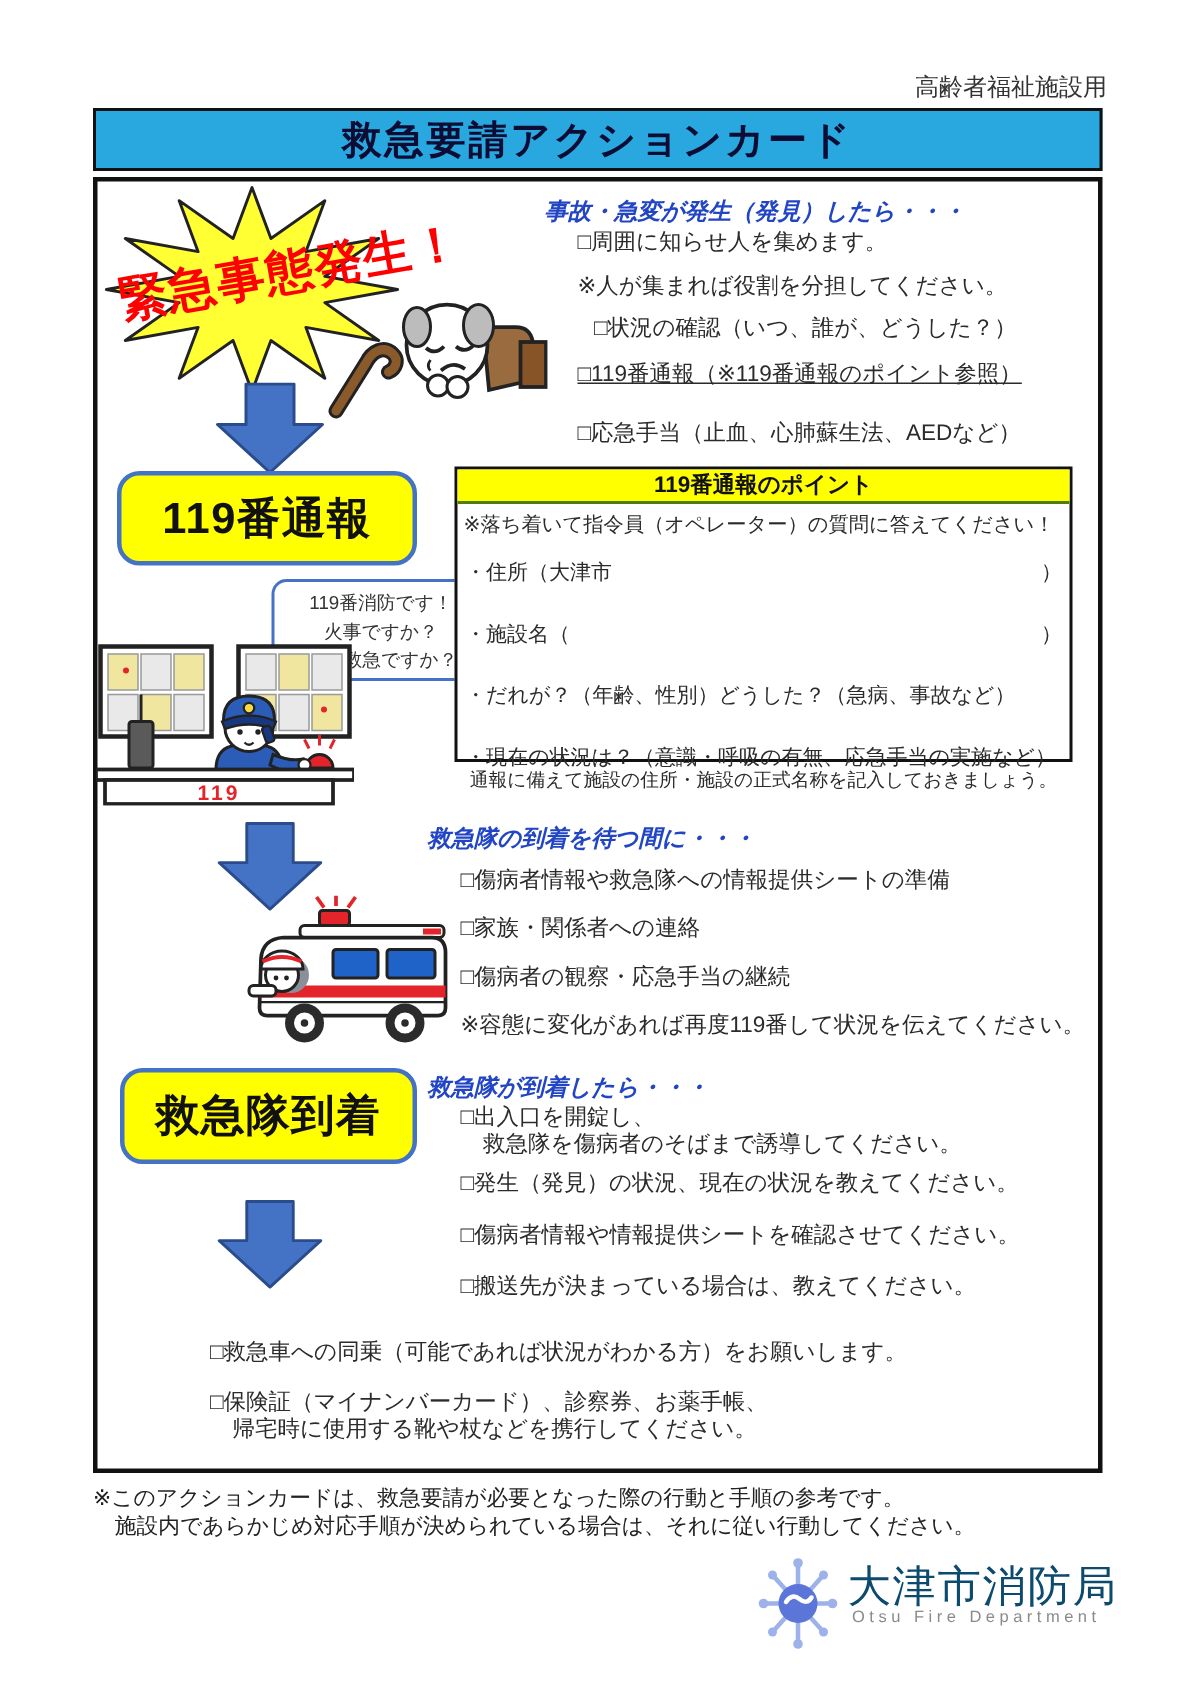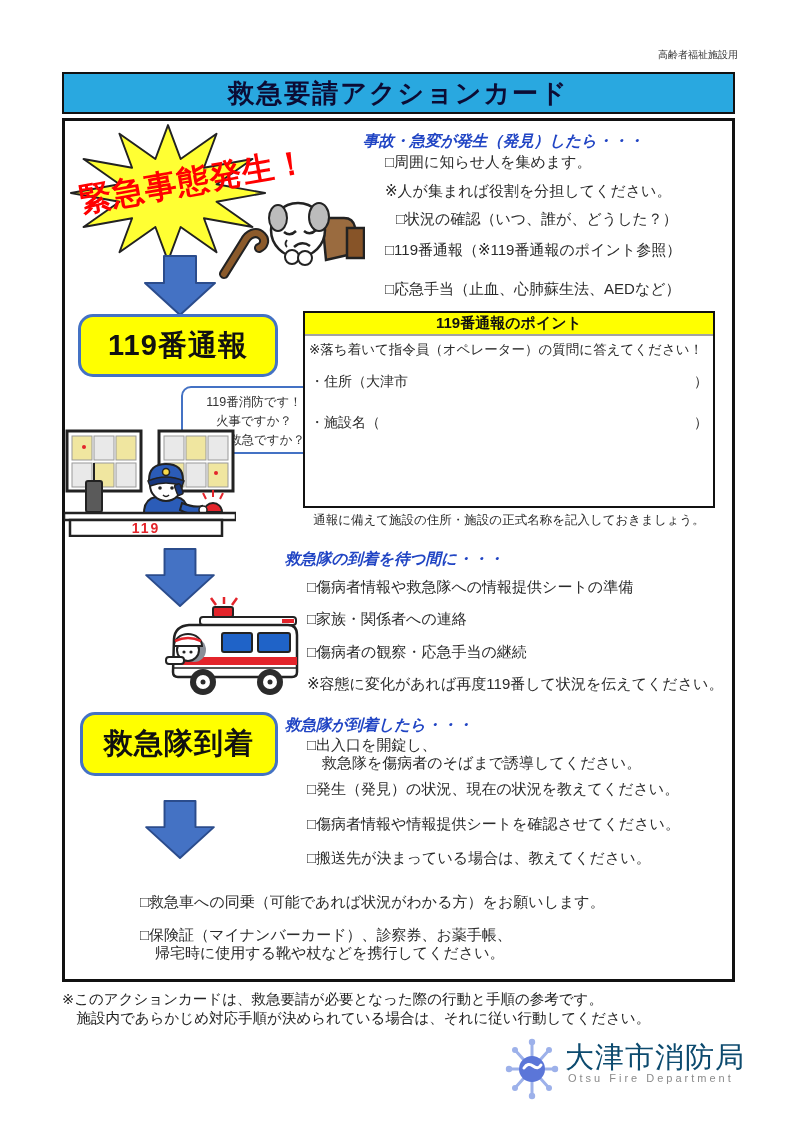--- a/index.html
+++ b/index.html
@@ -3,21 +3,21 @@
 <meta charset="utf-8">
 <style>
   * { box-sizing: border-box; }
   body { margin:0; background:#fff; }
   .page {
     position:relative; width:794px; height:1123px; background:#fff;
     font-family:"Liberation Sans","DejaVu Sans",sans-serif; color:#2b2b2b; overflow:hidden;
   }
   .abs { position:absolute; }
 
-  .corner-label { font-size:10px; color:#333; }
+  .corner-label { font-size:16px; color:#333; }
 
   .titlebar {
     background:var(--header-bg,#29A8E0); border:2px solid #111;
     display:flex; align-items:center; justify-content:center;
     font-size:26px; font-weight:bold; color:#0c0c34; letter-spacing:2px;
   }
   .mainbox { border:3px solid #111; background:#fff; }
 
   .burst-text {
     color:var(--burst-red,#f00); font-weight:bold; font-size:32px;
@@ -39,21 +39,21 @@
   .arrow polygon { fill:var(--arrow-blue,#4472C4); stroke:#2b4c8c; stroke-width:2; stroke-linejoin:round; }
 
   .bubble {
     background:#fff; border:2px solid var(--arrow-blue,#4472C4); border-radius:10px;
     font-size:12.5px; line-height:1.5; padding-top:5px; text-align:center; color:#333;margin-left:21px;
   }
   .bubble .l3 { position:relative; left:13px; }
 
   .pointsbox { border:2px solid #111; background:#fff; }
   .pointsbox .ph {
-    background:var(--step-yellow,#ff0); border-bottom:2px solid #a3a3a3;
+    background:var(--step-yellow,#ff0); border-bottom:2px solid #4d7c0f;
     text-align:center; font-weight:bold; font-size:15px; padding:1px 0; color:#111;
   }
   .pointsbox .intro { font-size:13.5px; margin:5px 4px 0; white-space:nowrap; }
   .prow { display:flex; justify-content:space-between; padding:0 5px; font-size:14px; white-space:nowrap; }
   .prow.first { margin-top:14px; }
   .prow.next  { margin-top:23px; }
   .pfoot { font-size:12.5px; text-align:center; color:#2b2b2b; }
 
   .disclaimer { font-size:14.5px; line-height:1.3; color:#222; white-space:pre-line; }
 
@@ -91,21 +91,21 @@
     <path d="M94,57 q8,-7 16,-1" stroke="#222" stroke-width="2.5" fill="none"></path>
     <path d="M87,50 q-3,4 0,7" stroke="#222" stroke-width="1.8" fill="none"></path>
     <circle cx="92" cy="67" r="7" fill="#fff" stroke="#222" stroke-width="2"></circle>
     <circle cx="105" cy="68" r="7" fill="#fff" stroke="#222" stroke-width="2"></circle>
   </svg>
 
   <div class="abs heading" style="left:363px; top:131px;">事故・急変が発生（発見）したら・・・</div>
   <div class="abs item" style="left:385px; top:153px;">□周囲に知らせ人を集めます。</div>
   <div class="abs item" style="left:385px; top:182px;">※人が集まれば役割を分担してください。</div>
   <div class="abs item" style="left:396px; top:210px;">□状況の確認（いつ、誰が、どうした？）</div>
-  <div class="abs item" style="left:385px; top:241px;">□119番通報（※119番通報のポイント参照）</div>
+  <div class="abs item" style="left:385px; top:241px;text-decoration:underline;">□119番通報（※119番通報のポイント参照）</div>
   <div class="abs item" style="left:385px; top:280px;">□応急手当（止血、心肺蘇生法、AEDなど）</div>
 
   <svg class="abs arrow" style="left:142px; top:255px;" width="76" height="62" viewBox="0 0 76 62">
     <polygon points="22,1 54,1 54,28 73,28 38,60 3,28 22,28"></polygon>
   </svg>
 
   <div class="abs stepbox" style="left:78px; top:314px; width:200px; height:63px;">
     <span>119番通報</span>
   </div>
 
@@ -165,20 +165,28 @@
   <div class="abs pointsbox" style="left:303px; top:311px; width:412px; height:197px;">
     <div class="ph">119番通報のポイント</div>
     <div class="intro">※落ち着いて指令員（オペレーター）の質問に答えてください！</div>
     <div class="prow first">
       <span>・住所（大津市</span>
         <span>）</span>
     </div>
     <div class="prow next">
       <span>・施設名（</span>
         <span>）</span>
+    </div>
+    <div class="prow next">
+      <span>・だれが？（年齢、性別）どうした？（急病、事故など）</span>
+        <span></span>
+    </div>
+    <div class="prow next">
+      <span>・現在の状況は？（意識・呼吸の有無、応急手当の実施など）</span>
+        <span></span>
     </div>
   </div>
   <div class="abs pfoot" style="left:303px; top:512px; width:412px;">通報に備えて施設の住所・施設の正式名称を記入しておきましょう。</div>
 
   <svg class="abs arrow" style="left:142px; top:548px;" width="76" height="60" viewBox="0 0 76 62">
     <polygon points="22,1 54,1 54,28 73,28 38,60 3,28 22,28"></polygon>
   </svg>
 
   <div class="abs heading" style="left:285px; top:549px;">救急隊の到着を待つ間に・・・</div>
   <div class="abs item" style="left:307px; top:578px;">□傷病者情報や救急隊への情報提供シートの準備</div>

